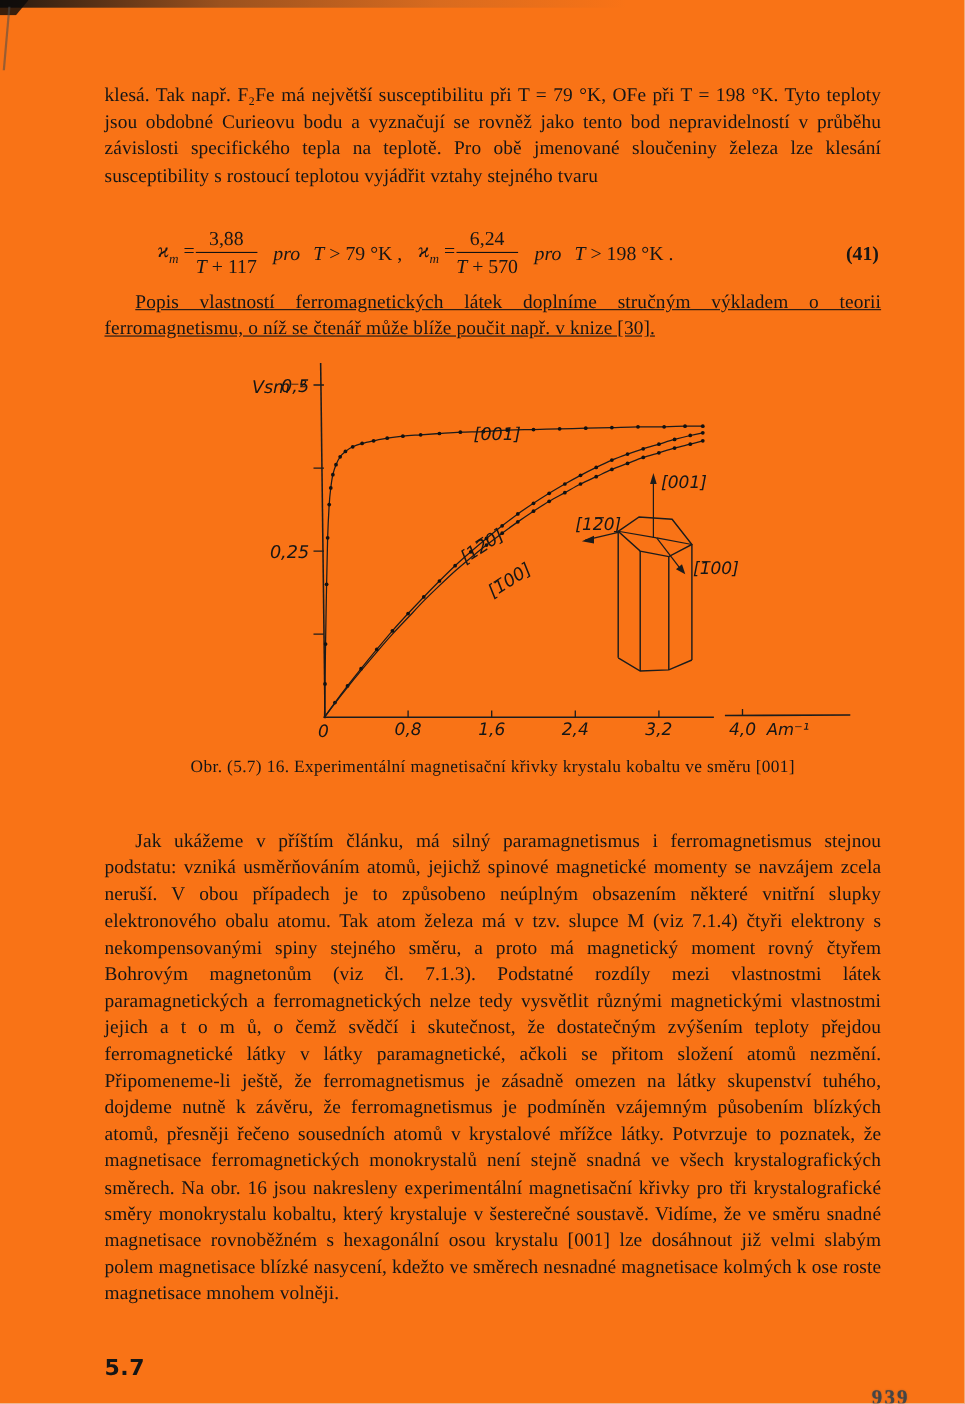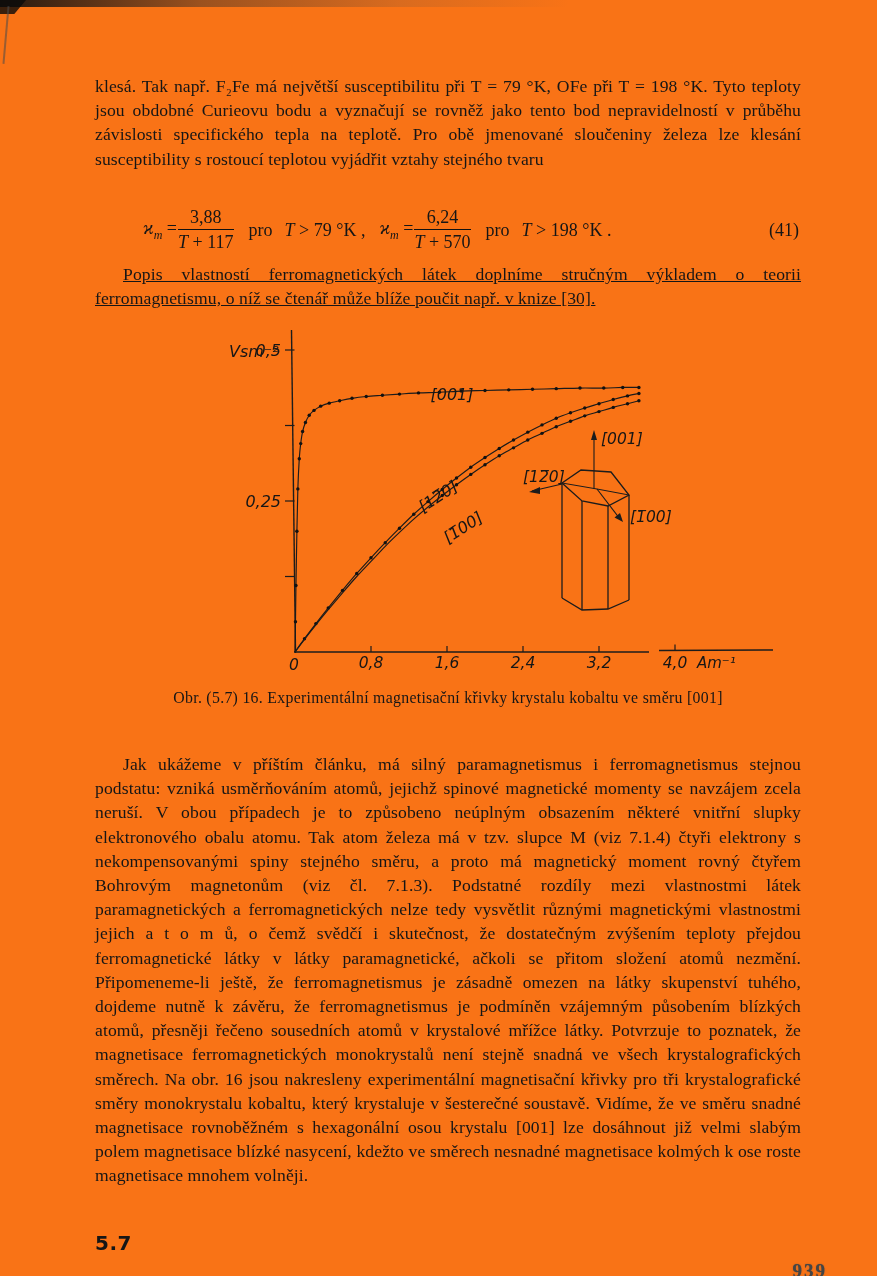--- a/index.html
+++ b/index.html
@@ -25,22 +25,22 @@
 
   
   .equation{ top:198px; height:64px; display:flex; align-items:center;
     font-size:18px; padding-left:48px; box-sizing:border-box;}
   .eq-var{ font-style:italic; }
   .frac{ display:inline-block; text-align:center; vertical-align:middle; margin:0 1px;}
   .frac .num{ display:block; padding:0 8px 1px 8px; border-bottom:1.5px solid #111;}
   .frac .den{ display:block; padding-top:2px;}
   .eq-kappa{ font-style:italic; font-size:19px;}
   .eq-kappa sub{ font-size:12px; font-style:italic;}
-  .eq-pro{ margin:0 12px 0 14px; }
-  .eq-tag{ position:absolute; right:2px; font-weight:normal; }
+  .eq-pro{ margin:0 12px 0 14px;font-style:italic; }
+  .eq-tag{ position:absolute; right:2px; font-weight:bold; }
 
   
   .caption{ top:686px; text-align:center; font-size:15.8px; line-height:24px;
     letter-spacing:.3px; }
 
   
   .chart-svg{ position:absolute; left:200px; top:328px; }
   .chart-svg text{ font-family:"DejaVu Sans", sans-serif; font-style:italic;
     fill:#161616; }
   .stroke{ stroke:#1c1c1c; fill:none; }

